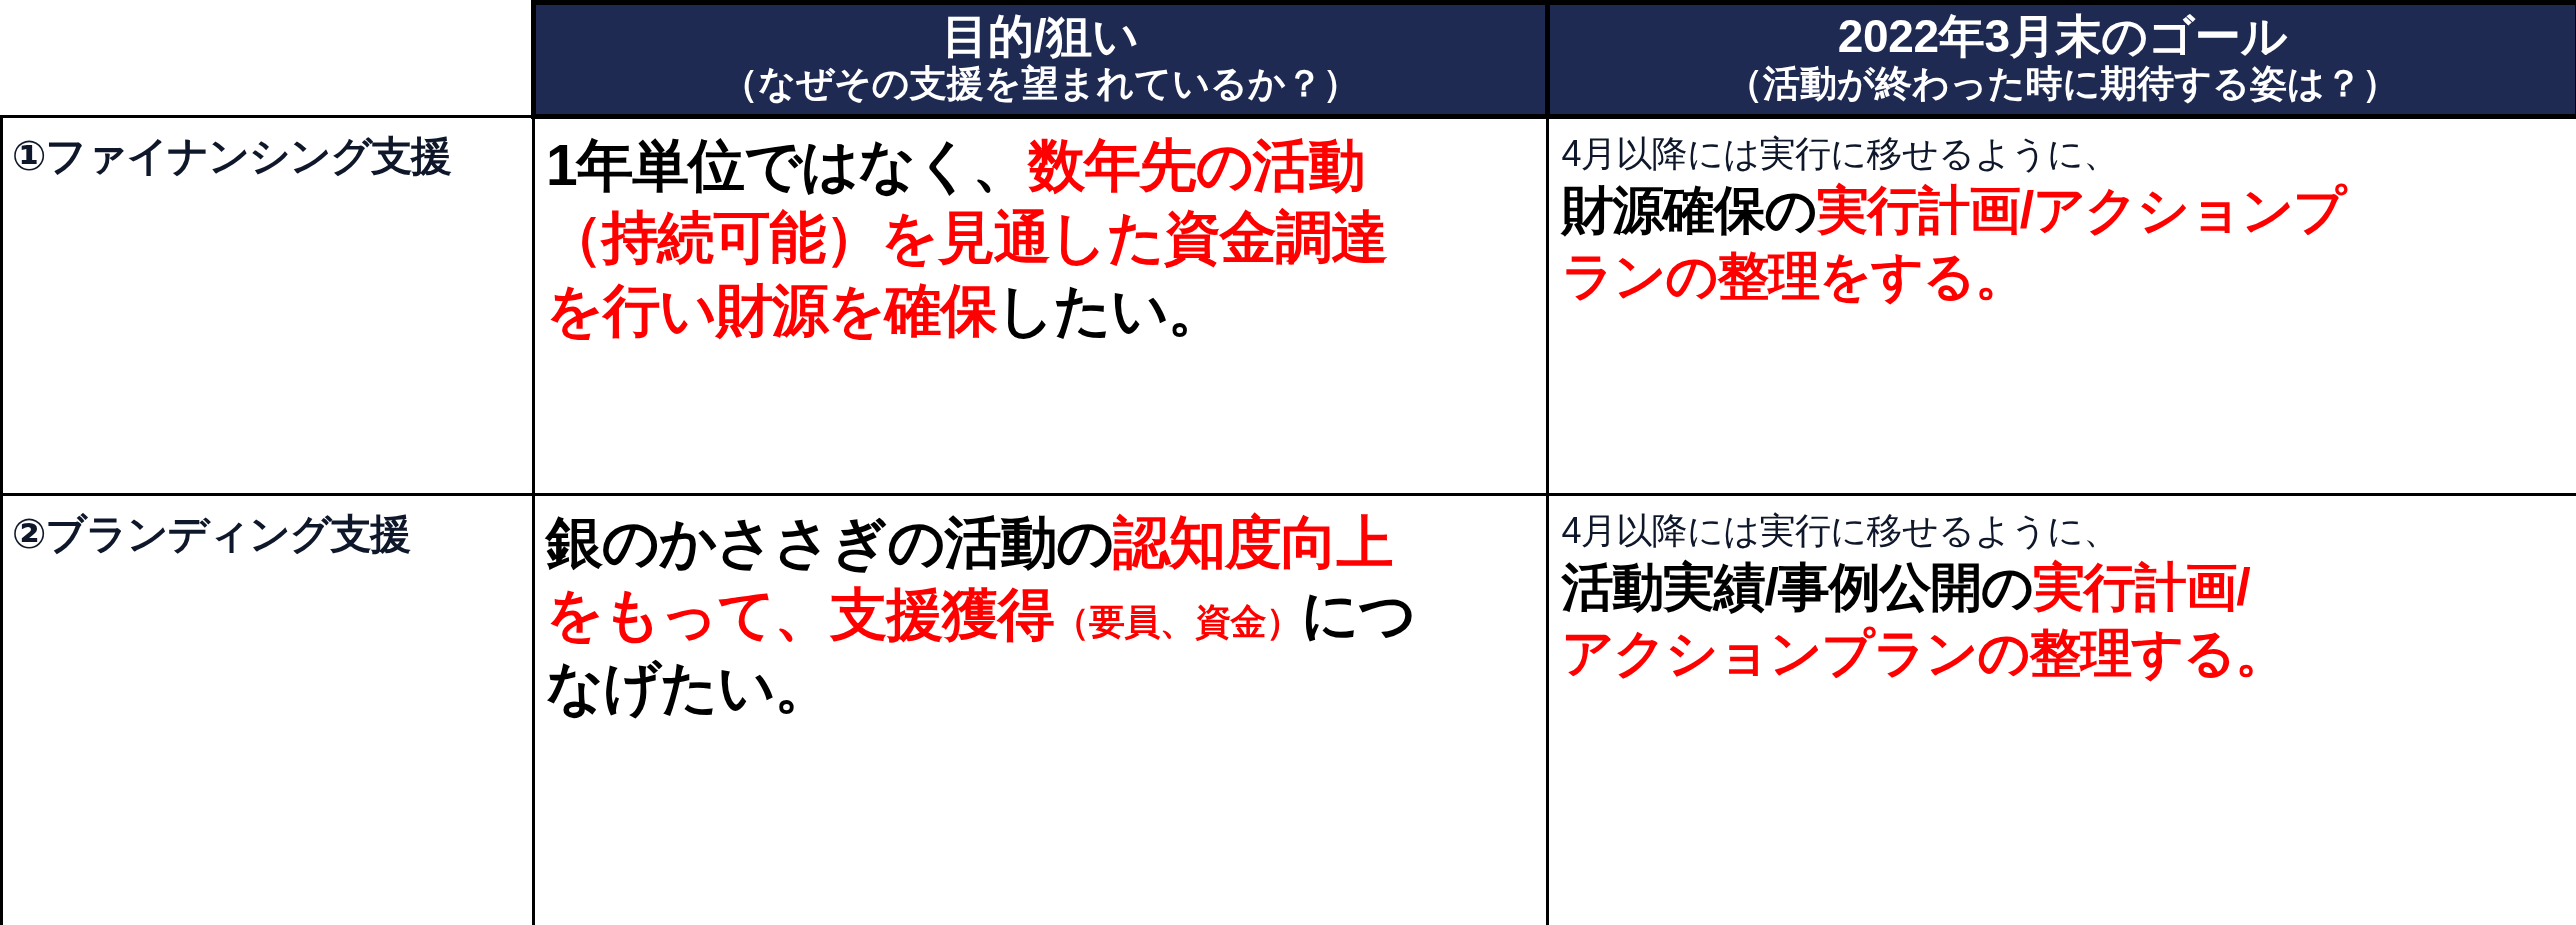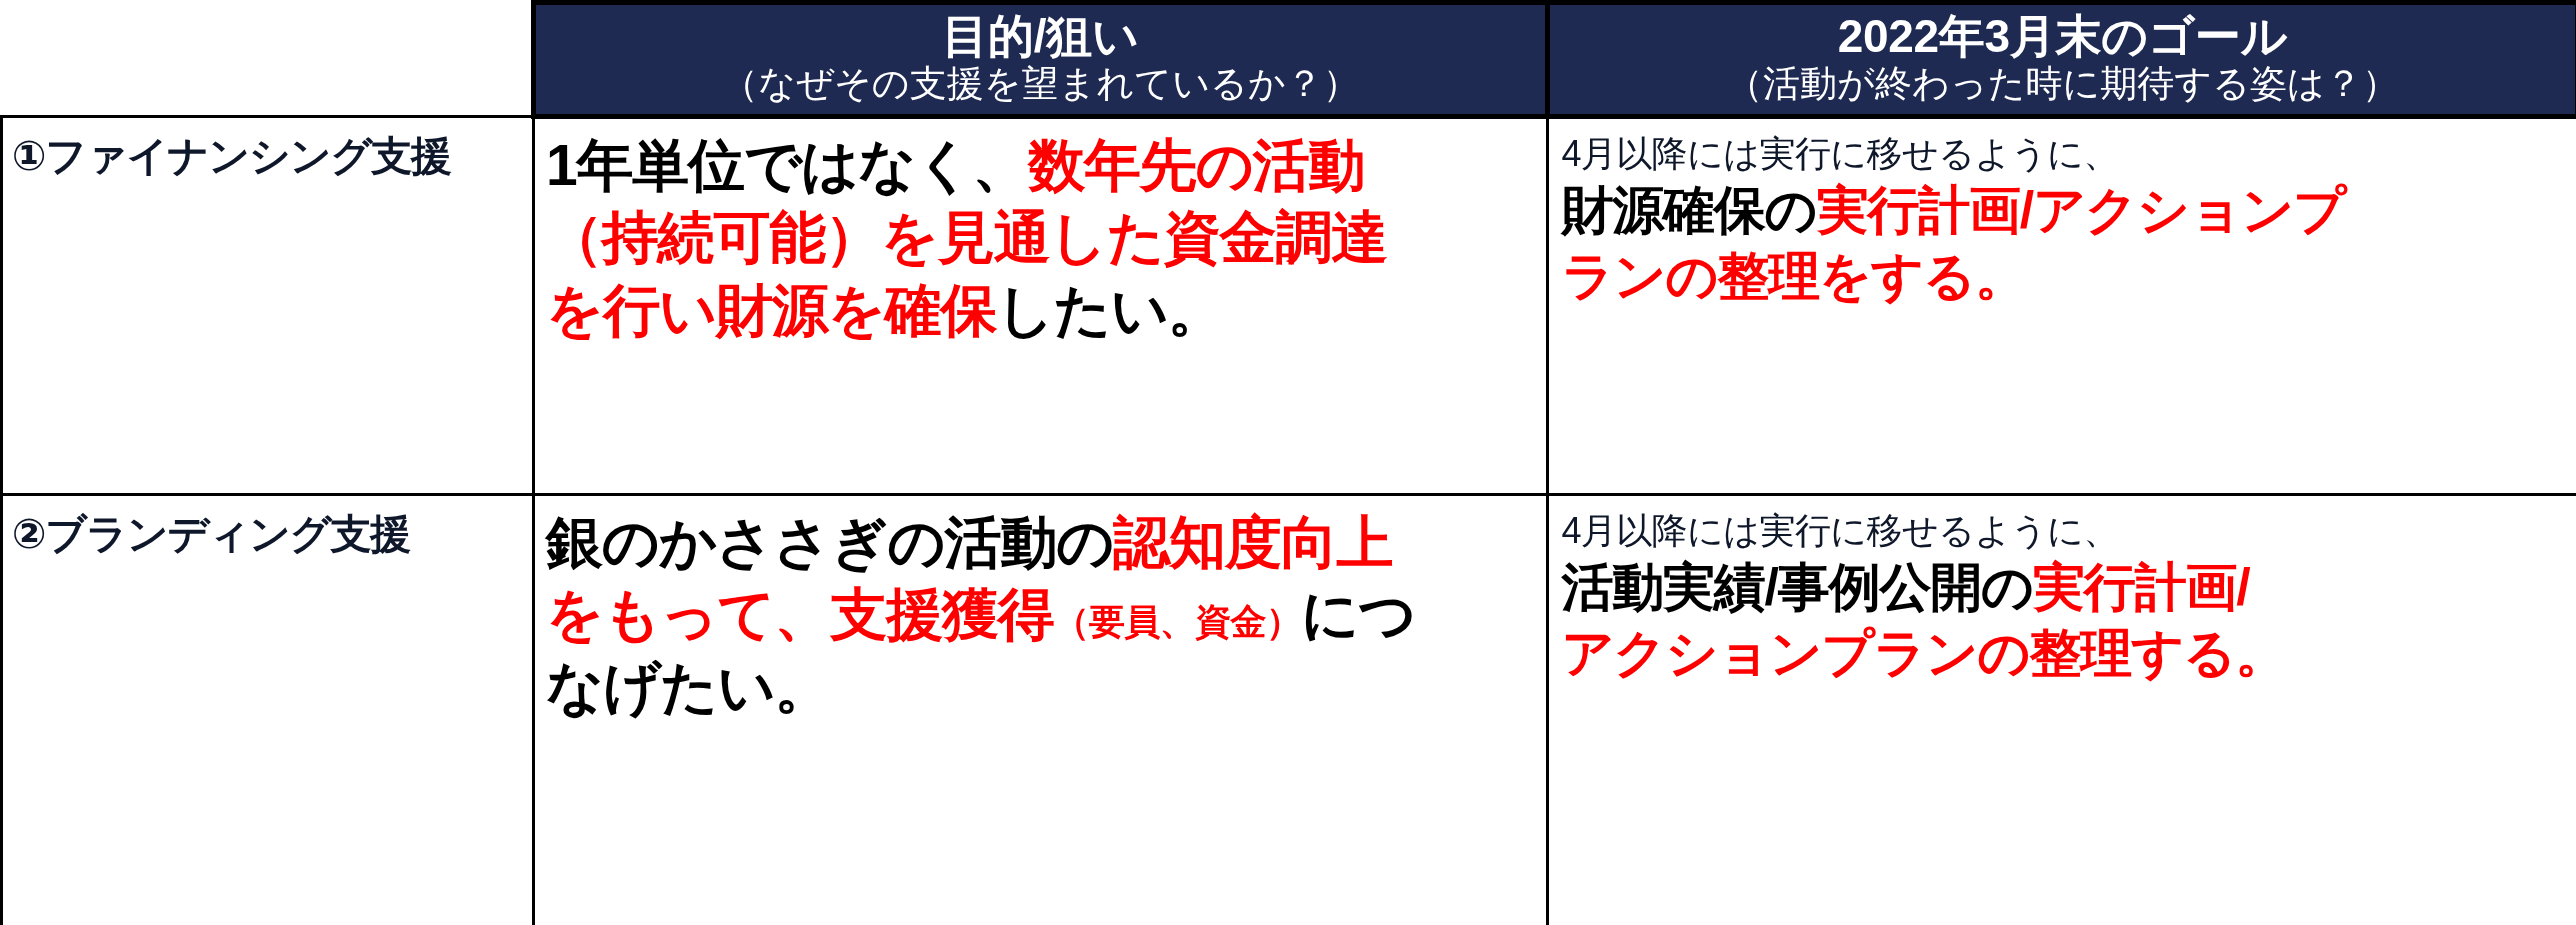--- a/index.html
+++ b/index.html
@@ -59,21 +59,21 @@
     display: block;
     font-size: 46px;
     font-weight: bold;
     line-height: 1.02;
     letter-spacing: -0.3px;
     white-space: nowrap;
   }
   .header-sub {
     display: block;
     font-size: 37px;
-    font-weight: normal;
+    font-weight: bold;
     line-height: 1.15;
     margin-top: 3px;
     white-space: nowrap;
   }
 
   
   tr.body-row-1 { height: 378px; }
   tr.body-row-2 { height: 432px; }
 
   td.cell {

